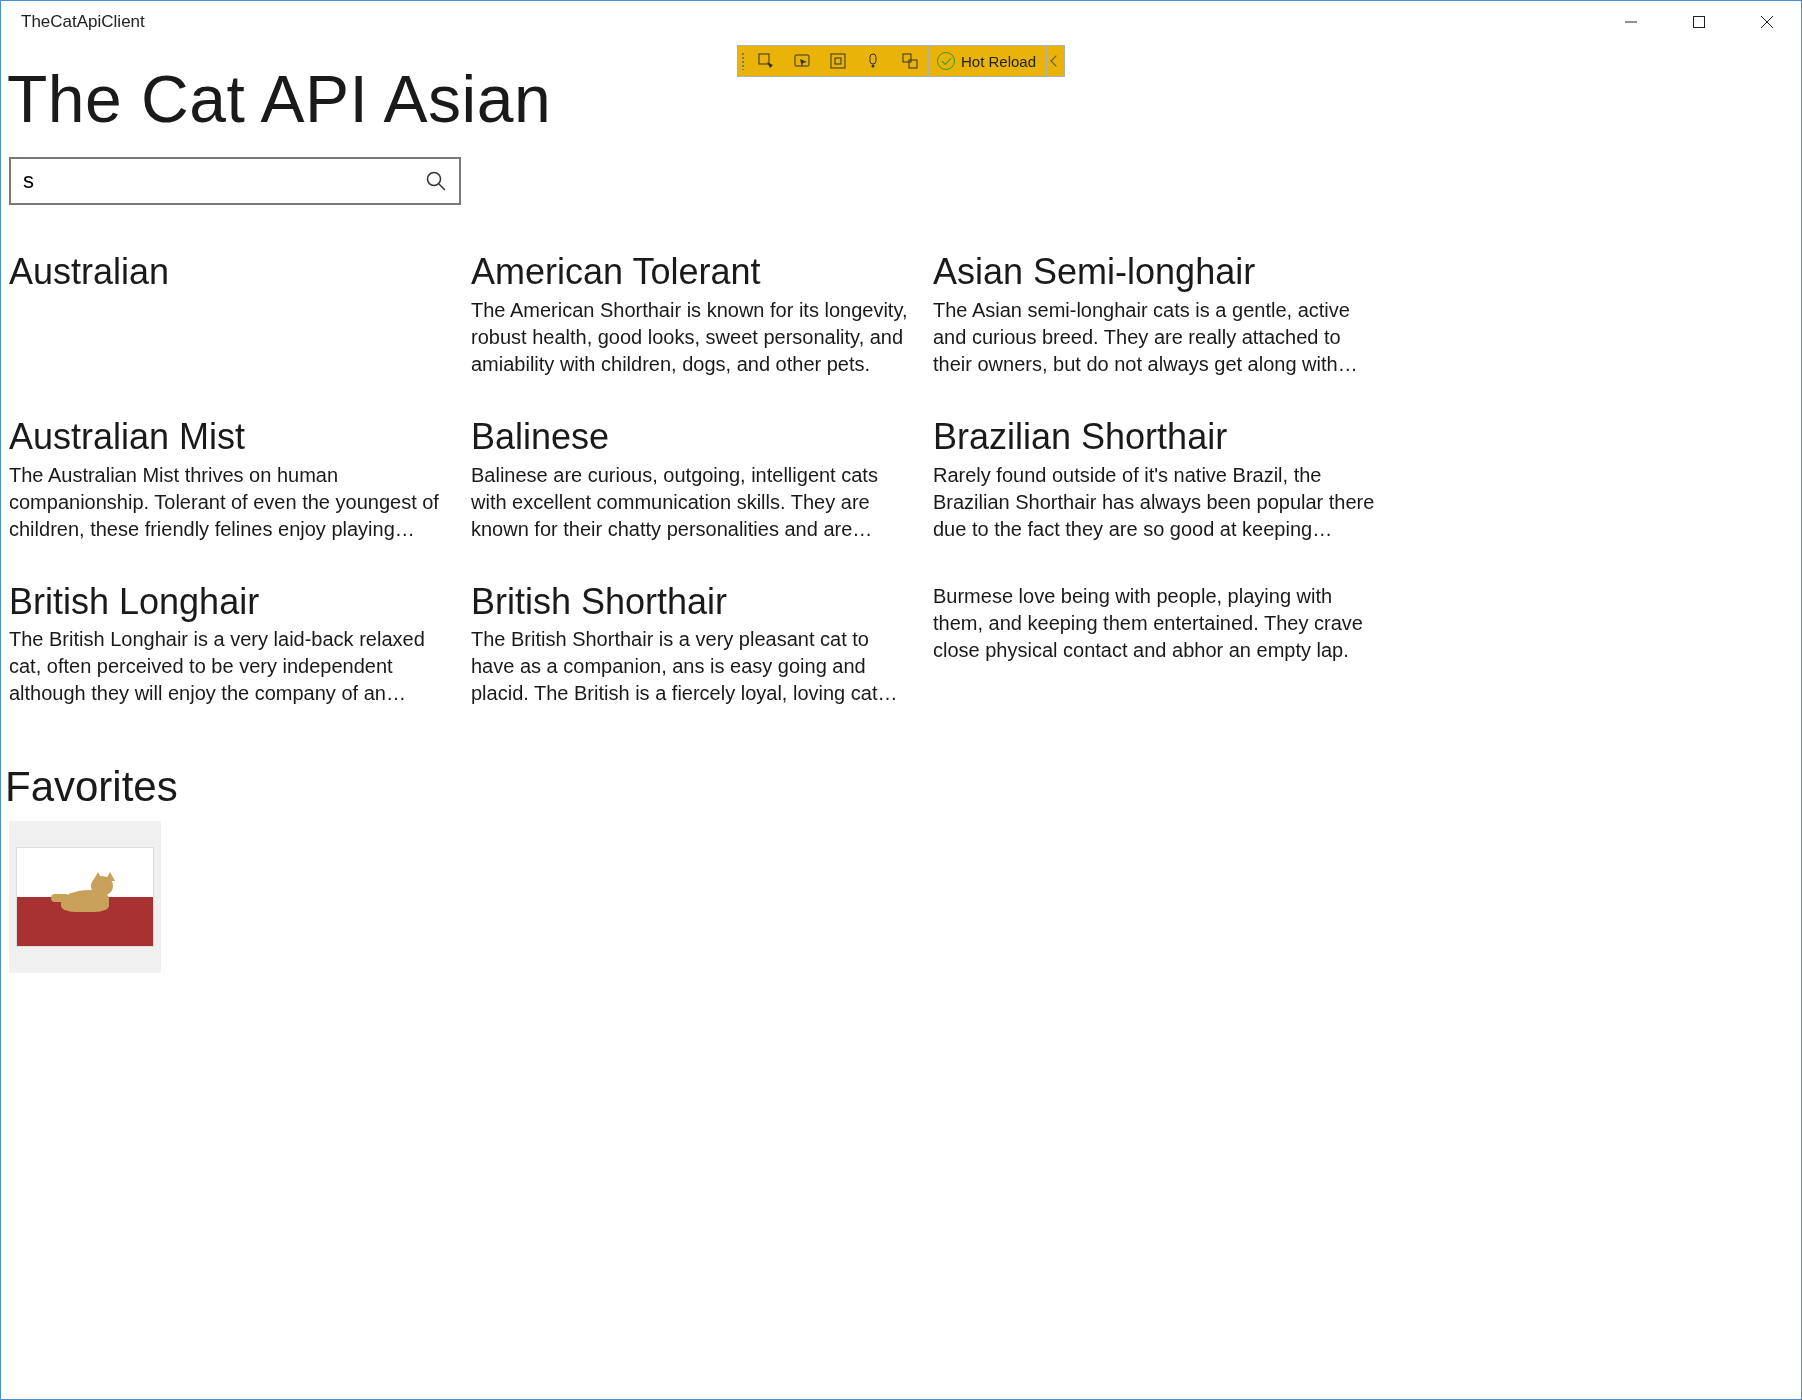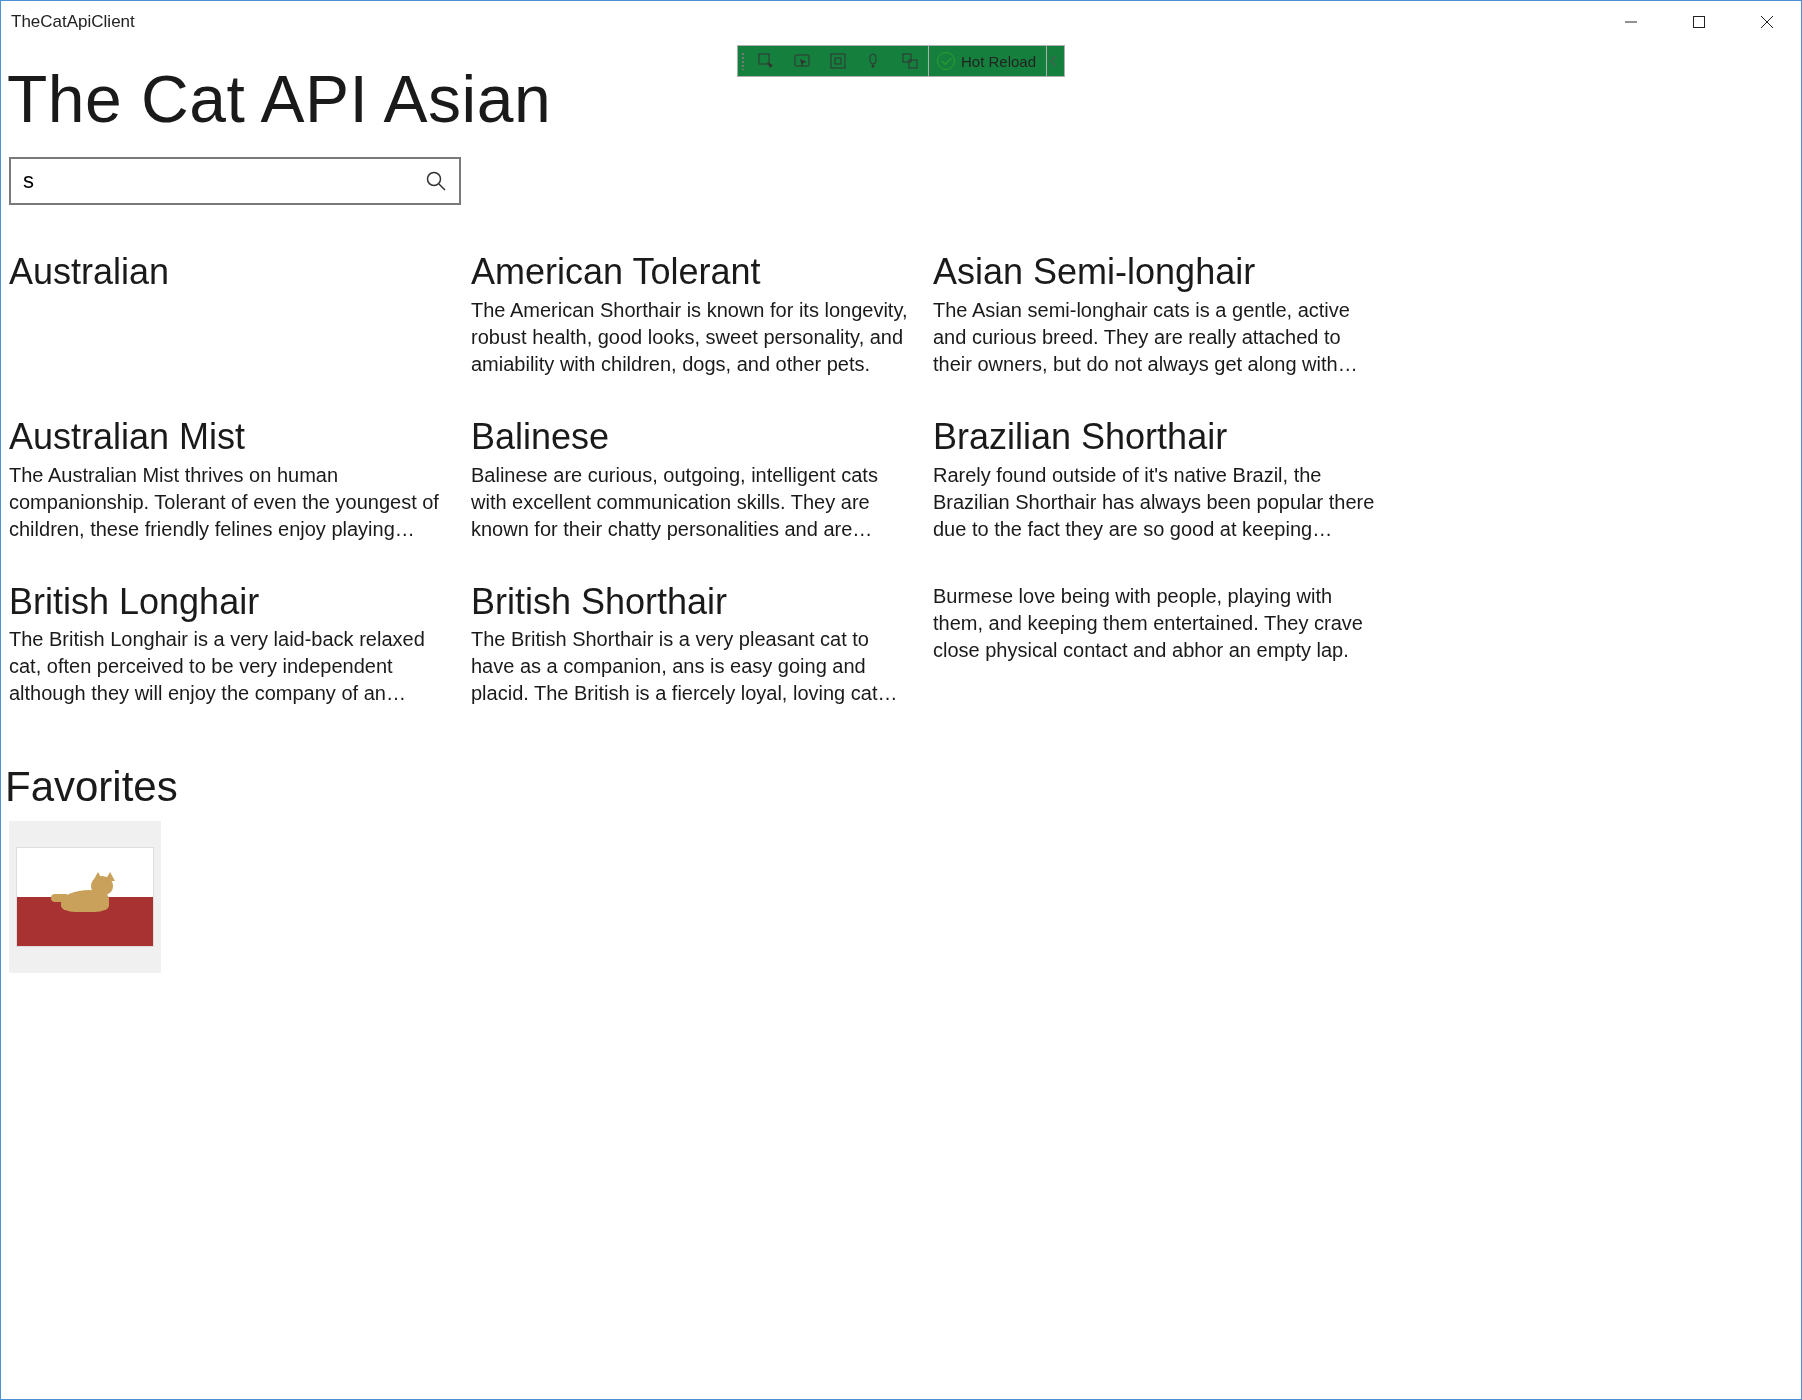--- a/index.html
+++ b/index.html
@@ -1,29 +1,29 @@
 <!DOCTYPE html>
 <html><head>
 <meta charset="utf-8">
 <style>
   * { box-sizing: border-box; margin: 0; padding: 0; }
   html, body { width: 1802px; height: 1400px; font-family: "Segoe UI", "Segoe UI Light", Arial, sans-serif; background: #fff; color: #222; }
   body { border: 1px solid #4a90d9; overflow: hidden; position: relative; }
 
   
-  .title-bar { height: 42px; display: flex; align-items: center; padding-left: 10px; font-size: 17px; color: #222; }
+  .title-bar { height: 42px; display: flex; align-items: center; padding-left: 20px; font-size: 17px; color: #222; }
   .window-controls { position: absolute; top: 0; right: 0; display: flex; }
   .win-btn { width: 68px; height: 42px; display: flex; align-items: center; justify-content: center; font-size: 14px; color: #222; }
   .win-btn svg { display: block; }
 
   
   .debug-toolbar {
     position: absolute; top: 44px; left: 50%; transform: translateX(-50%);
     display: flex; align-items: center; border: 1px solid #b0b0b0;
-    background: #15803d; height: 32px;
+    background: #eab308; height: 32px;
   }
   .debug-toolbar .grip { width: 10px; height: 100%; display:flex; align-items:center; justify-content:center; }
   .debug-toolbar .grip::before { content:""; width:4px; height:18px;
     background-image: radial-gradient(circle, #777 1px, transparent 1px);
     background-size: 4px 4px; }
   .debug-toolbar .db-btn { width: 36px; height: 100%; display:flex; align-items:center; justify-content:center; border-right: 0; }
   .debug-toolbar .db-btn svg { display:block; }
   .debug-toolbar .divider { width:1px; height:100%; background:#b0b0b0; }
   .debug-toolbar .hot-reload { display:flex; align-items:center; gap:6px; padding: 0 10px 0 8px; height:100%; font-size:15px; color:#222; }
   .debug-toolbar .hr-check { width:18px; height:18px; border:1.5px solid #2e9e2e; border-radius:50%; display:flex; align-items:center; justify-content:center; }

